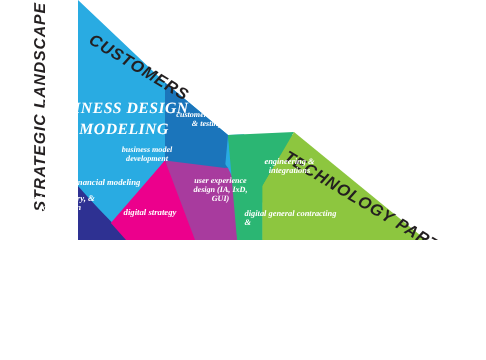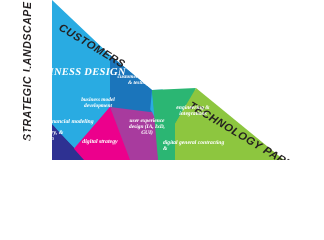--- a/index.html
+++ b/index.html
@@ -102,20 +102,21 @@
   </svg>
 
   <div class="axis-label" id="label-strategic-landscape">STRATEGIC LANDSCAPE</div>
 
   <div class="axis-label" id="label-customers">CUSTOMERS</div>
 
   <div class="axis-label" id="label-technology-partners">TECHNOLOGY PARTNERS</div>
 
   <div class="cell-label" id="label-business-design">
     <span>BUSINESS DESIGN</span><br>
+    <span>&amp; MODELING</span>
   </div>
 
   <div class="cell-label" id="label-customer-research">customer research &amp; testing</div>
 
   <div class="cell-label" id="label-business-model">business model development</div>
 
   <div class="cell-label" id="label-financial-modeling">financial modeling</div>
 
   <div class="cell-label" id="label-market-industry">market, industry, &amp; competition</div>
 

